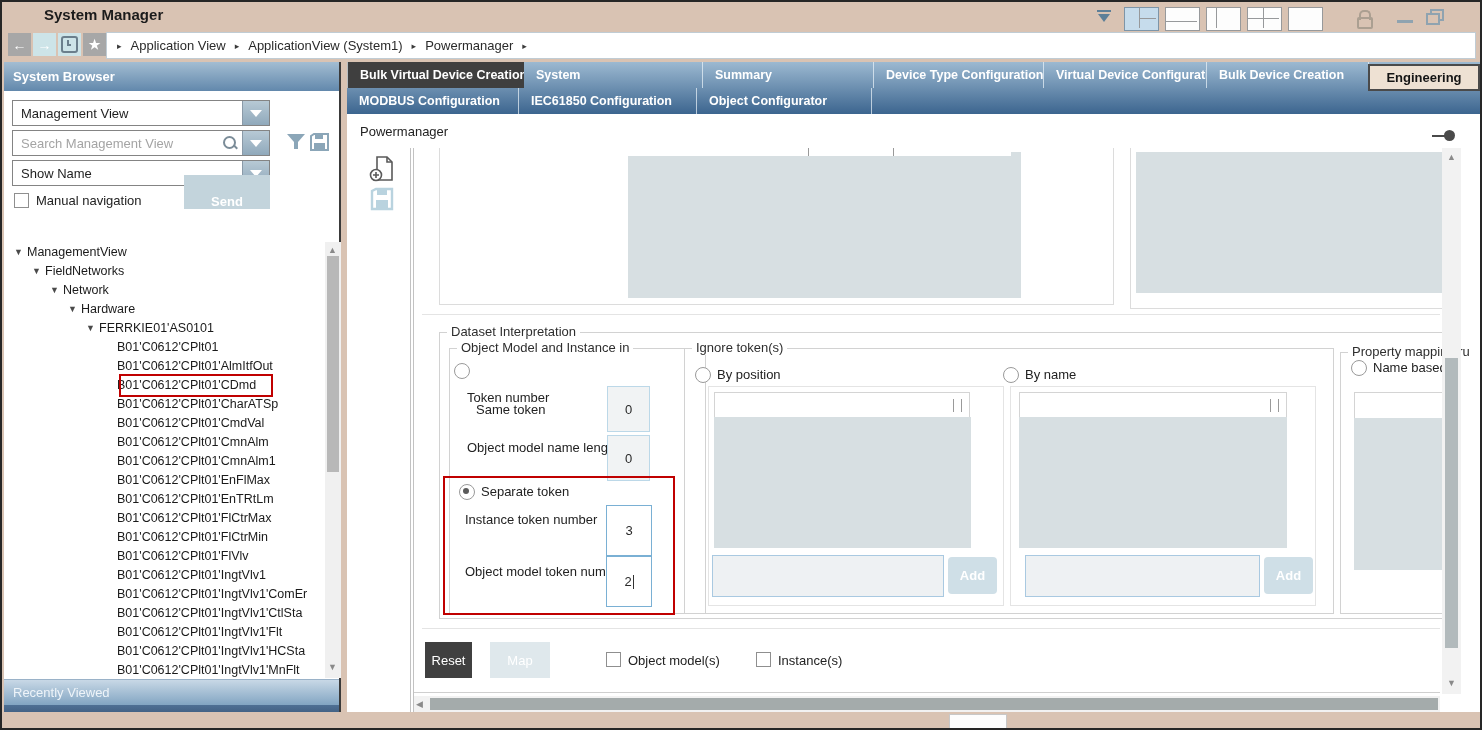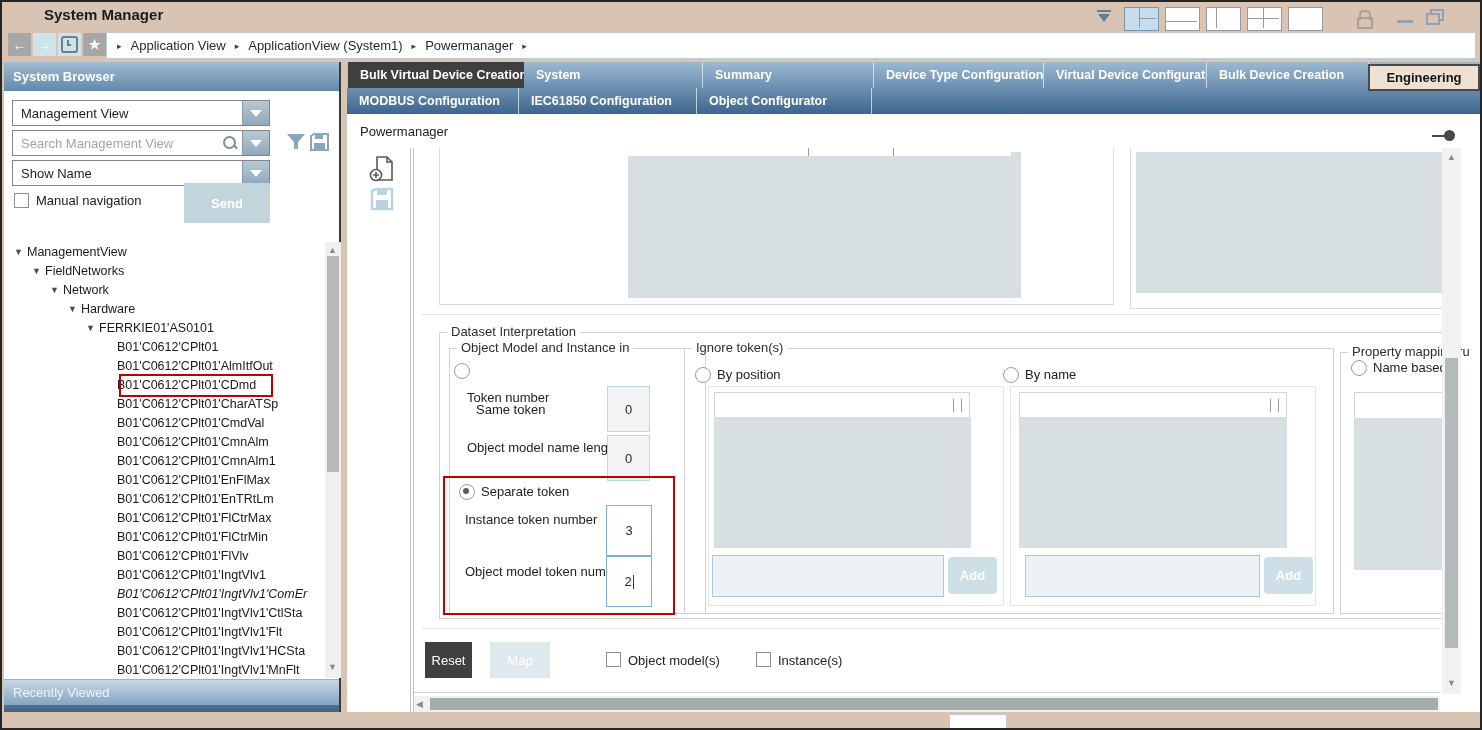--- a/index.html
+++ b/index.html
@@ -189,21 +189,21 @@
 
     <div class="dd abs" style="left:8px;top:98px;width:258px;height:26px;">
       <span class="lbl">Show Name</span>
       <span class="dd-arrow">
           <span class="tri-down"></span>
         </span>
     </div>
 
     <div class="cb abs" style="left:10px;top:131px;"></div>
     <div class="abs txt" style="left:32px;top:131px;">Manual navigation</div>
-    <div id="send-btn" class="abs" style="left:180px;top:121px;width:86px;height:40px;">
+    <div id="send-btn" class="abs" style="left:180px;top:113px;width:86px;height:34px;align-items:flex-end;">
         <span>Send</span>
       </div>
 
     <div id="tree">
         <div class="tree-row" style="padding-left: 10px;">
           <span class="tree-exp">▼</span>
           <span>ManagementView</span>
         </div>
         <div class="tree-row" style="padding-left: 28px;">
           <span class="tree-exp">▼</span>
@@ -267,21 +267,21 @@
           <span>B01'C0612'CPlt01'FlCtrMin</span>
         </div>
         <div class="tree-row" style="padding-left: 100px;">
           <span class="tree-exp"></span>
           <span>B01'C0612'CPlt01'FlVlv</span>
         </div>
         <div class="tree-row" style="padding-left: 100px;">
           <span class="tree-exp"></span>
           <span>B01'C0612'CPlt01'IngtVlv1</span>
         </div>
-        <div class="tree-row" style="padding-left: 100px; font-style: italic;">
+        <div class="tree-row" style="padding-left: 100px;">
           <span class="tree-exp"></span>
           <span>B01'C0612'CPlt01'IngtVlv1'ComEr</span>
         </div>
         <div class="tree-row" style="padding-left: 100px;">
           <span class="tree-exp"></span>
           <span>B01'C0612'CPlt01'IngtVlv1'CtlSta</span>
         </div>
         <div class="tree-row" style="padding-left: 100px;">
           <span class="tree-exp"></span>
           <span>B01'C0612'CPlt01'IngtVlv1'Flt</span>

